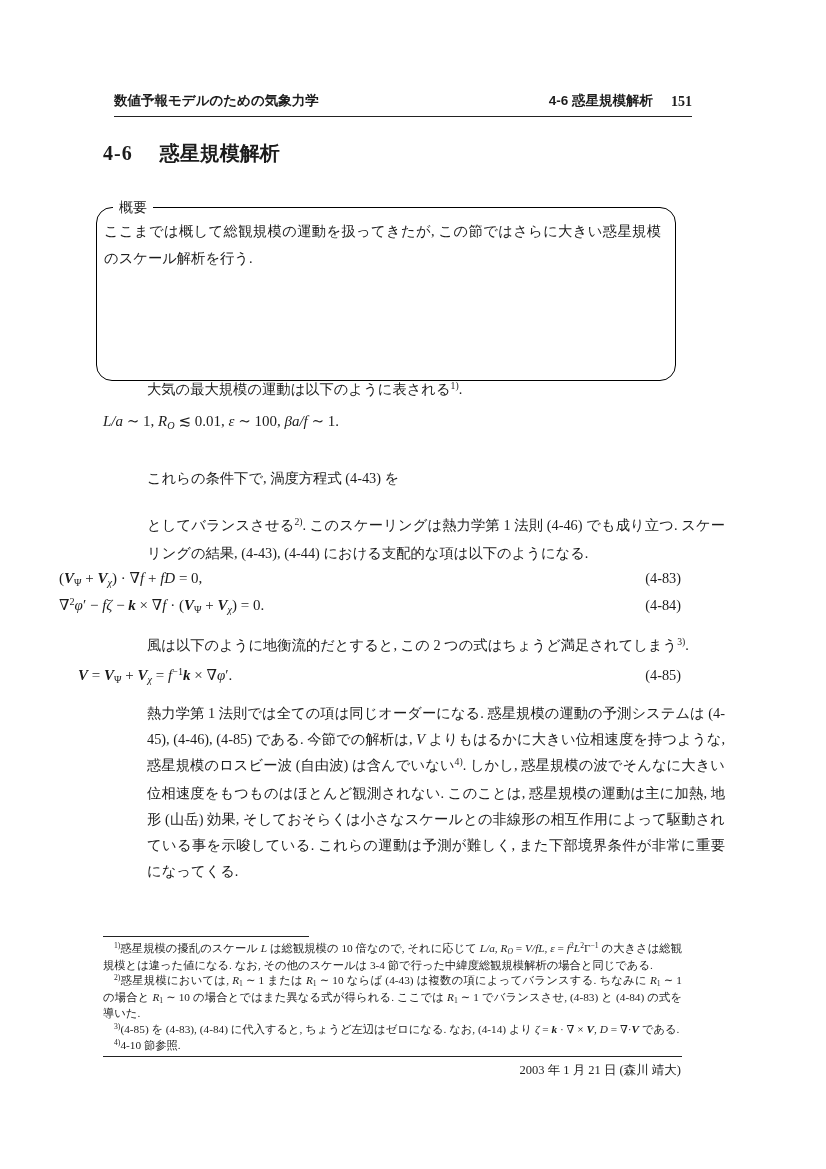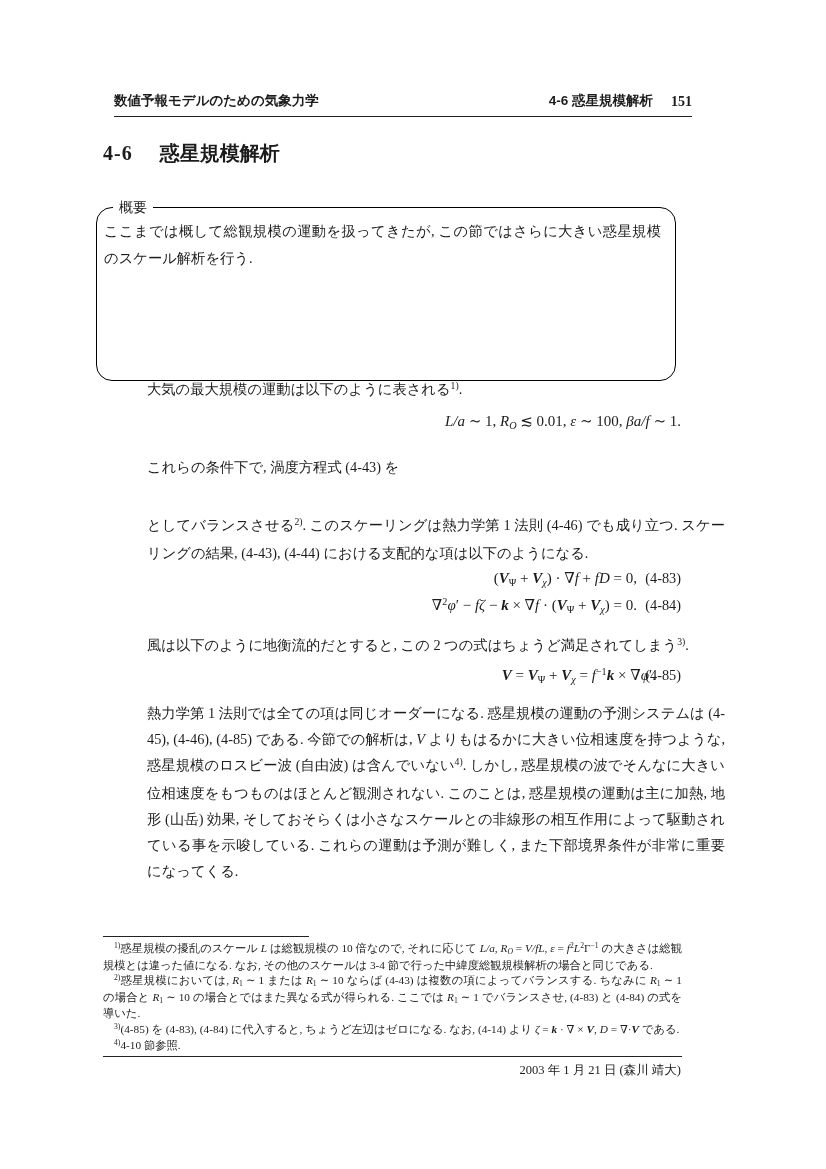--- a/index.html
+++ b/index.html
@@ -37,21 +37,21 @@
     position:absolute; top:-10px; left:16px; background:#fff;
     padding:0 6px; font-size:14px; line-height:19px;
   }
   .ov-box p { font-size:14.3px; line-height:27px; text-align:justify; }
   .ov-box p + p { margin-top:12px; }
 
   
   .para { left:103px; width:578px; font-size:14.3px; line-height:26px; text-align:justify;margin-left:44px; }
 
   
-  .eqrow { left:103px; width:578px; text-align:right; font-size:15px; white-space:nowrap; }
+  .eqrow { left:103px; width:578px; text-align:left; font-size:15px; white-space:nowrap; }
   .eqrow .eq { display:inline-block; }
   .eqno { position:absolute; right:0; top:1px; font-size:14.3px; }
   .shift44 .eq { transform:translateX(-44px); }
   .shift25 .eq { transform:translateX(-25px); }
 
   
   .it { font-style:italic; }
   .bv { font-style:italic; font-weight:700; }
   .sup { font-size:0.68em; position:relative; top:-0.5em; }
   .sub { font-size:0.68em; position:relative; top:0.3em; }
@@ -88,21 +88,21 @@
     <span class="ov-label">概要</span>
     <p>ここまでは概して総観規模の運動を扱ってきたが, この節ではさらに大きい惑星規模のスケール解析を行う.</p>
   </div>
 
   <p class="abs para" style="top:376px"><span>大気の最大規模の運動は以下のように表される</span><span class="sup">1)</span><span>.</span></p>
 
   <div class="abs eqrow" style="top:412px">
     <span class="eq"><span class="it">L/a</span><span> ∼ 1,</span><span>  </span><span class="it">R</span><span class="sub it">O</span><span> ≲ 0.01,</span><span>  </span><span class="it">ε</span><span> ∼ 100,</span><span>  </span><span class="it">βa/f</span><span> ∼ 1.</span></span>
   </div>
 
-  <p class="abs para" style="top:454px"><span>これらの条件下で, 渦度方程式 (4-43) を</span></p>
+  <p class="abs para" style="top:465px"><span>これらの条件下で, 渦度方程式 (4-43) を</span></p>
 
 
   <p class="abs para" style="top:512px"><span>としてバランスさせる</span><span class="sup">2)</span><span>. このスケーリングは熱力学第 1 法則 (4-46) でも成り立つ. スケーリングの結果, (4-43), (4-44) における支配的な項は以下のようになる.</span></p>
 
   <div class="abs eqrow shift44" style="top:569px">
     <span class="eq"><span>(</span><span class="bv">V</span><span class="sub">Ψ</span><span> + </span><span class="bv">V</span><span class="sub it">χ</span><span>) · ∇</span><span class="it">f</span><span> + </span><span class="it">fD</span><span> = 0,</span></span>
     <span class="eqno">(4-83)</span>
   </div>
 
   <div class="abs eqrow shift44" style="top:596px">

